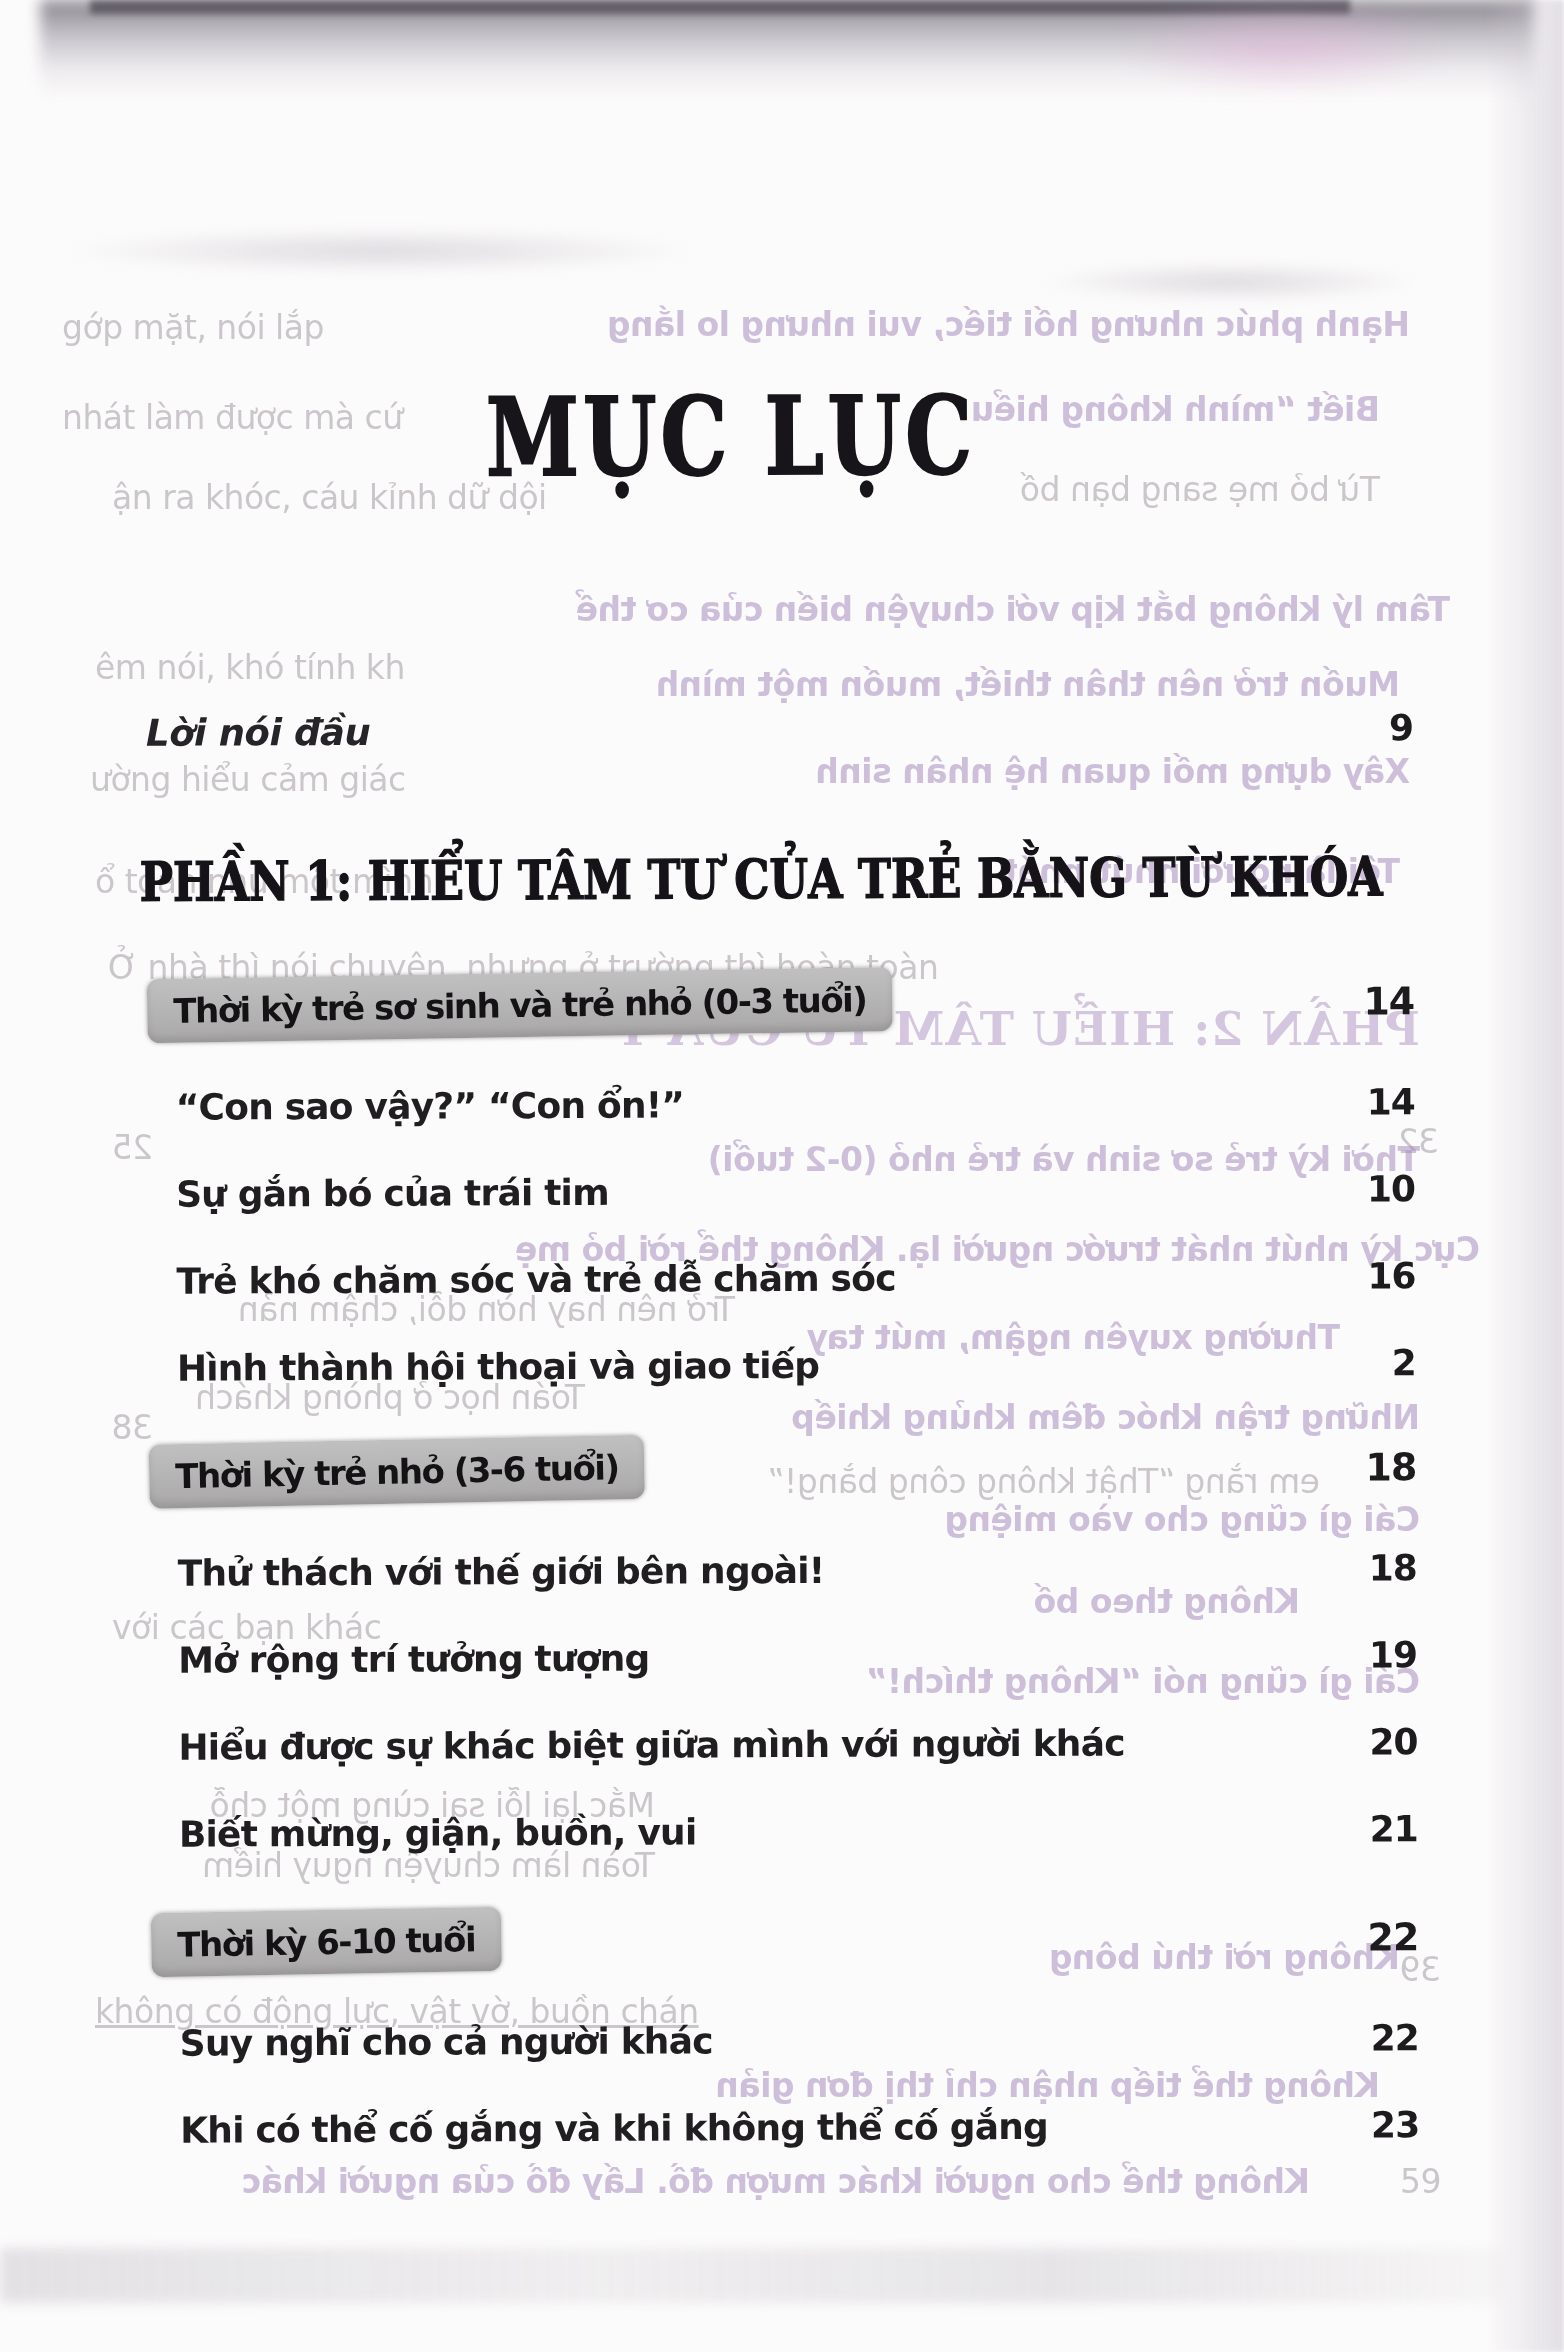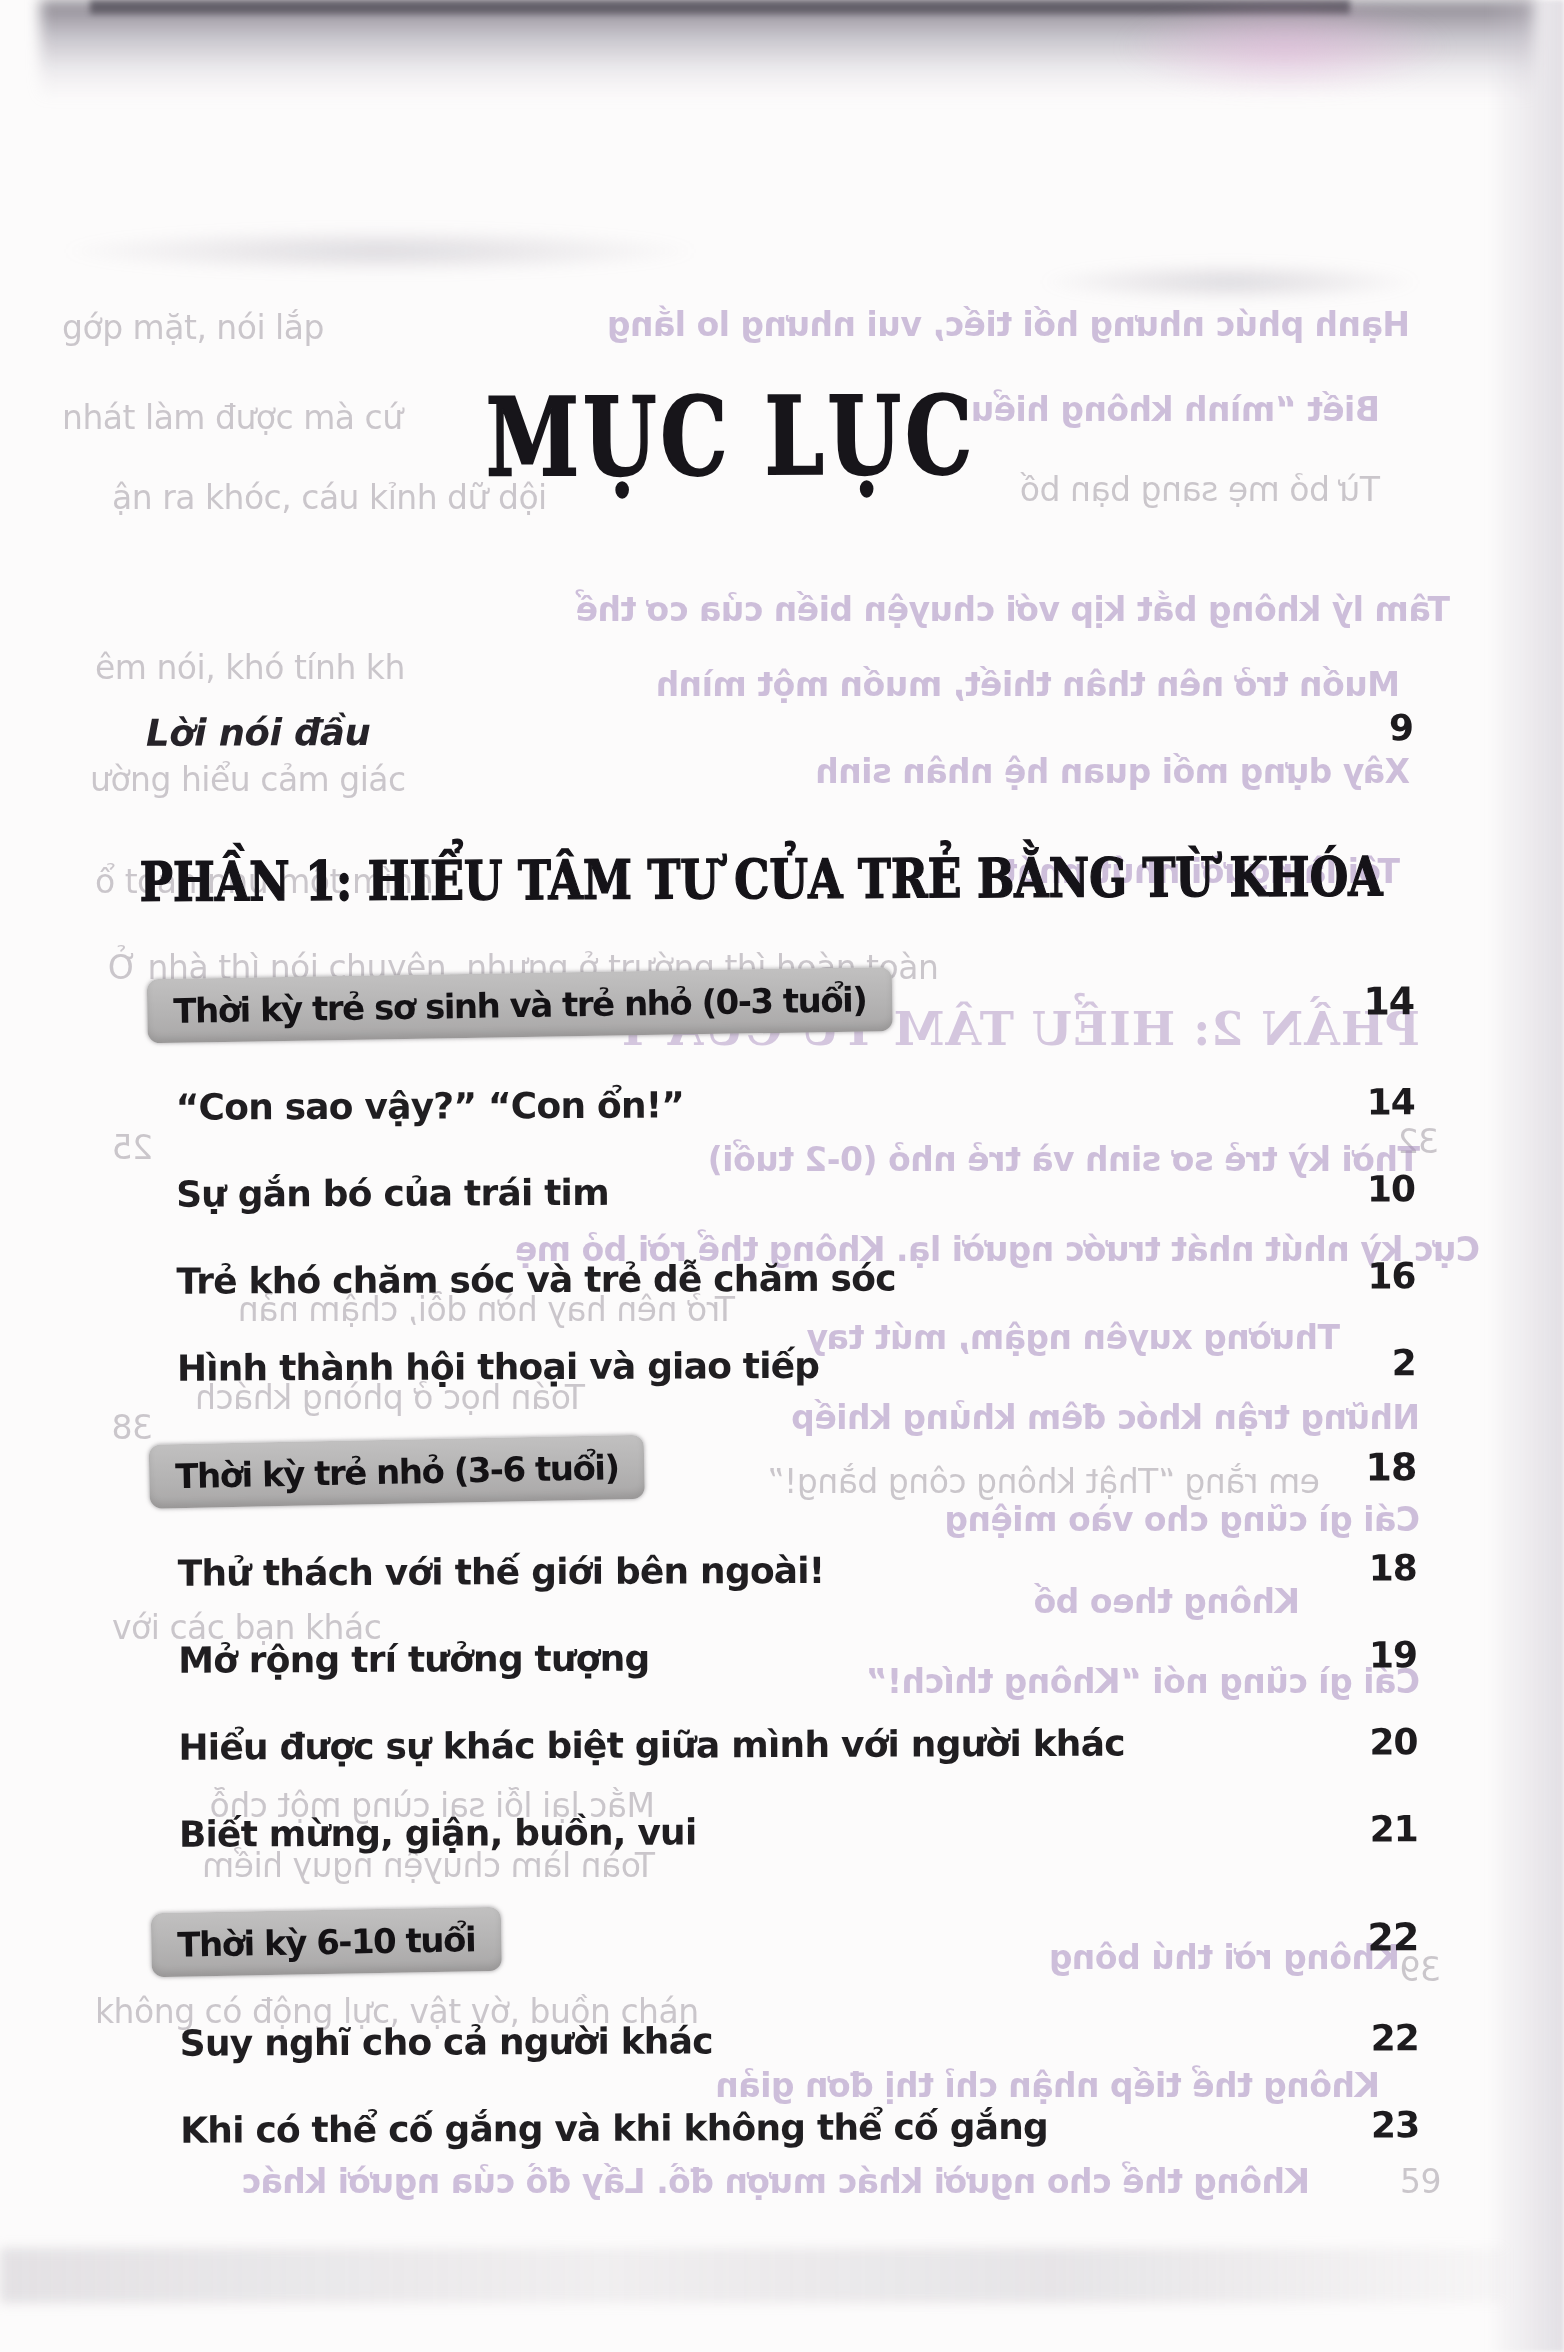--- a/index.html
+++ b/index.html
@@ -143,21 +143,21 @@
   <span class="bleed purple flip" style="top: 1662px; left: 800px; width: 620px;">Cái gì cũng nói “Không thích!”</span>
 
   <span class="bleed gray flip" style="top: 1786px; left: 95px; width: 560px;">Mắc lại lỗi sai cùng một chỗ</span>
 
   <span class="bleed gray flip" style="top: 1846px; left: 95px; width: 560px;">Toàn làm chuyện nguy hiểm</span>
 
   <span class="bleed purple flip" style="top: 1938px; left: 980px; width: 420px;">Không rời thú bông</span>
 
   <span class="bleed gray flip" style="top: 1950px; left: 1400px;">39</span>
 
-  <span class="bleed gray" style="top: 1992px; left: 95px;">không có động lực, vật vờ, buồn chán</span>
+  <span class="bleed gray" style="top: 1992px; left: 95px; text-decoration: underline;">không có động lực, vật vờ, buồn chán</span>
 
   <span class="bleed purple flip" style="top: 2066px; left: 620px; width: 760px;">Không thể tiếp nhận chỉ thị đơn giản</span>
 
   <span class="bleed purple flip" style="top: 2162px; left: 110px; width: 1200px;">Không thể cho người khác mượn đồ. Lấy đồ của người khác</span>
 
   <span class="bleed gray" style="top: 2162px; left: 1400px;">59</span>
 </div>
 
   <div class="content">
     <h1 class="title"><span class="squeeze">MỤC LỤC</span></h1>

